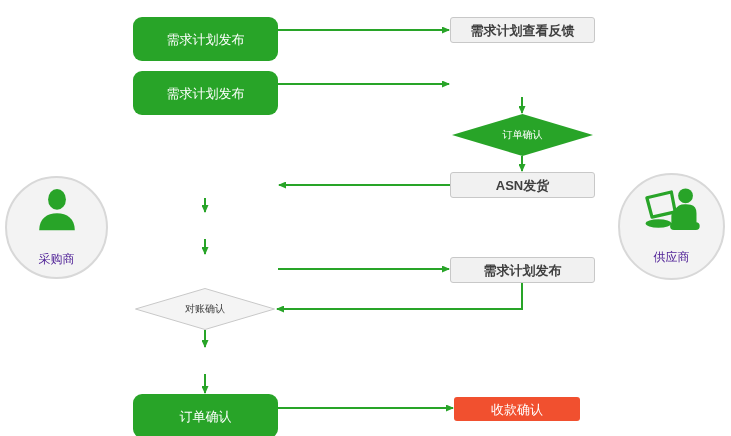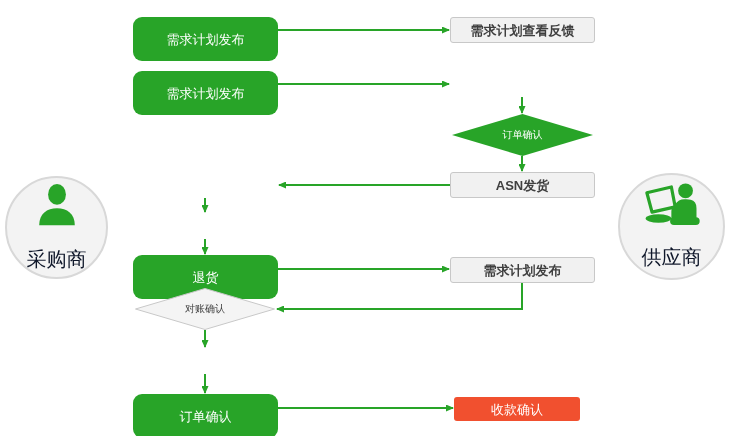--- a/index.html
+++ b/index.html
@@ -28,21 +28,21 @@
 
   .diamond{position:absolute;}
   .diamond .label{position:absolute;left:0;top:0;width:100%;height:100%;
         display:flex;align-items:center;justify-content:center;font-size:10px;line-height:1;}
   .diamond.green-d .label{color:var(--node_text_light);}
   .diamond.gray-d .label{color:var(--node_text_dark);}
 
   .actor{position:absolute;border-radius:50%;background:var(--circle_fill);
          border:2px solid var(--circle_border);box-sizing:border-box;
          display:flex;flex-direction:column;align-items:center;justify-content:center;}
-  .actor .alabel{font-size:20px;color:#0f172a;margin-top:12px;}
+  .actor .alabel{font-size:12px;color:#4c1d95;margin-top:12px;}
 </style>
 </head>
 <body>
 
 <div class="canvas">
 
   <svg class="arrow-layer" width="731" height="436" viewBox="0 0 731 436" xmlns="http://www.w3.org/2000/svg">
     <defs>
       <marker id="ah" markerWidth="8" markerHeight="7" refX="7" refY="3.5" orient="auto" markerUnits="userSpaceOnUse">
         <path d="M0,0 L8,3.5 L0,7 Z" style="fill:var(--arrow)"></path>
@@ -57,21 +57,20 @@
     <line class="flow-line" x1="205" y1="239" x2="205" y2="254" marker-end="url(#ah)"></line>
     <line class="flow-line" x1="278" y1="269" x2="449" y2="269" marker-end="url(#ah)"></line>
     <polyline class="flow-line" points="522,283 522,309 277,309" marker-end="url(#ah)"></polyline>
     <line class="flow-line" x1="205" y1="330" x2="205" y2="347" marker-end="url(#ah)"></line>
     <line class="flow-line" x1="205" y1="374" x2="205" y2="393" marker-end="url(#ah)"></line>
     <line class="flow-line" x1="278" y1="408" x2="453" y2="408" marker-end="url(#ah)"></line>
   </svg>
 
   <div class="node green" style="left:133px;top:17px">需求计划发布</div>
   <div class="node green" style="left:133px;top:71px">需求计划发布</div>
-  <div class="node green" style="left:133px;top:255px">退货</div>
   <div class="node green" style="left:133px;top:394px">订单确认</div>
 
   <div class="node white" style="left:450px;top:17px">需求计划查看反馈</div>
   <div class="node white" style="left:450px;top:172px">ASN发货</div>
   <div class="node white" style="left:450px;top:257px">需求计划发布</div>
 
   <div class="node red" style="left:454px;top:397px">收款确认</div>
 
   <div class="diamond green-d" style="left:452px;top:114px;width:141px;height:42px">
     <svg width="141" height="42" viewBox="0 0 141 42">

